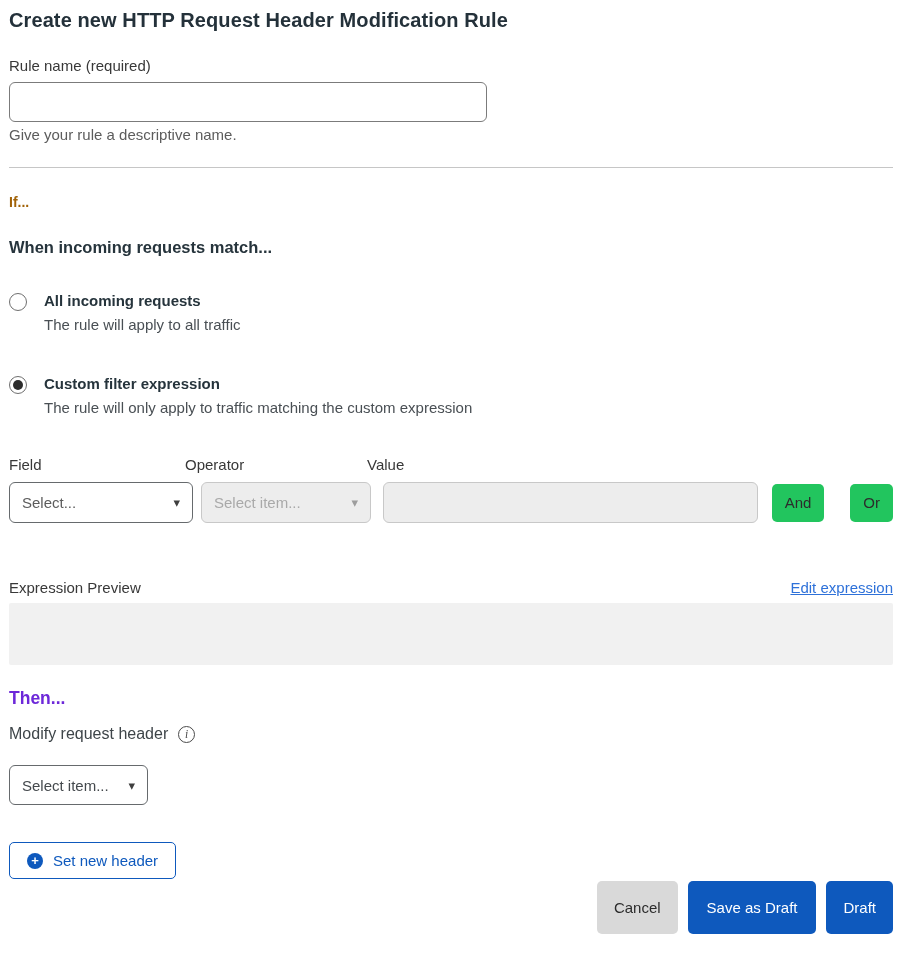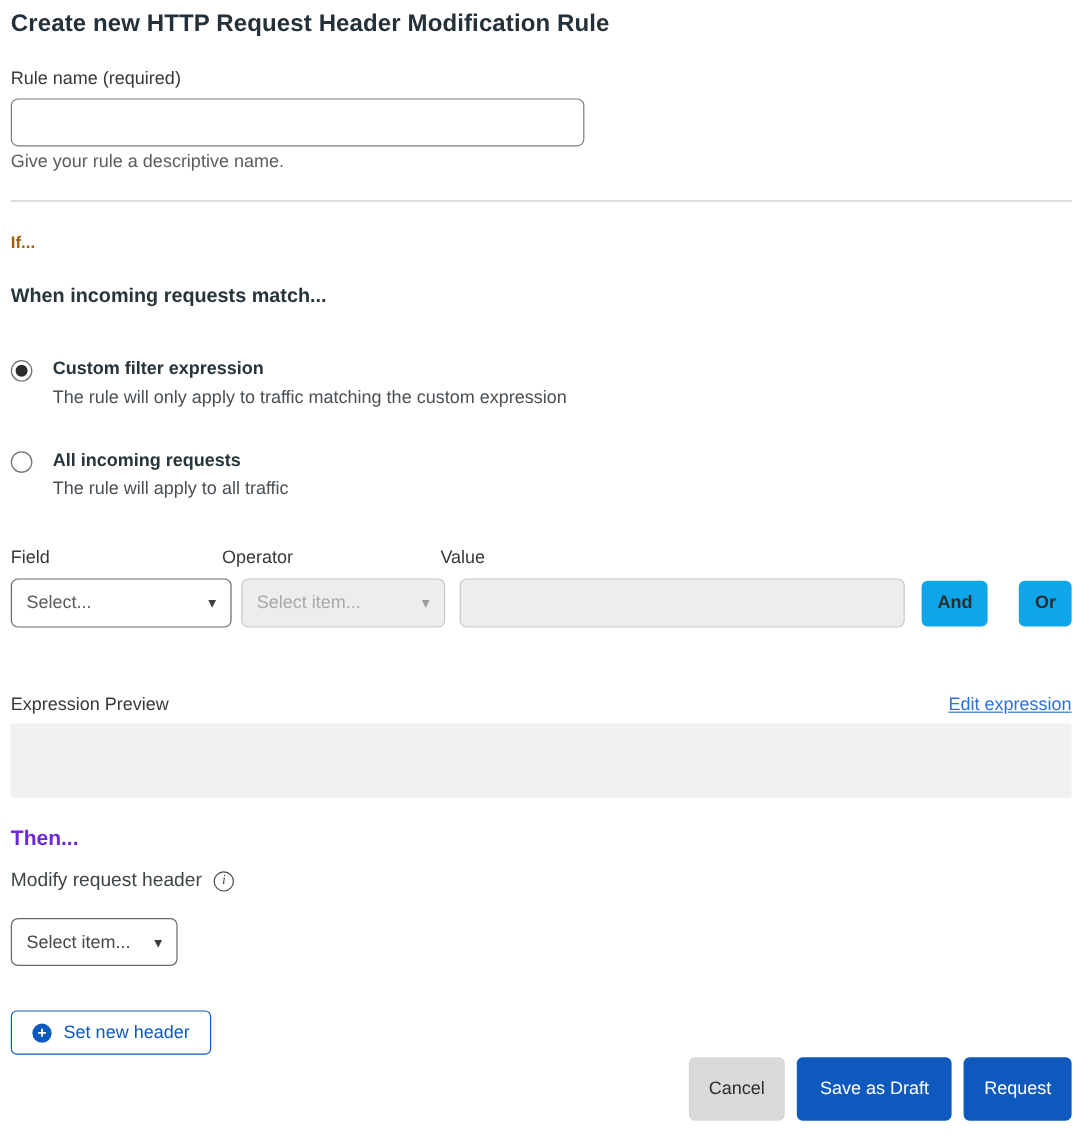--- a/index.html
+++ b/index.html
@@ -56,24 +56,23 @@
   .select-box.disabled { background: #ededed; border-color: #c8c8c8; color: #a9a9a9; cursor: default; }
   .select-box.disabled .chev { color: #9d9d9d; }
   .field-select { width: 184px; margin-right: 8px; }
   .operator-select { width: 170px; margin-right: 12px; }
   .value-input {
     flex: 1; height: 41px; background: #ededed; border: 1px solid #c8c8c8;
     border-radius: 6px; padding: 0 12px; font-size: 15px; color: #6a6a6a;
     font-family: "Liberation Sans", sans-serif;
   }
   .gray-btn {
-    height: 38px; border: 0; border-radius: 5px; background: #0ea5e9;
+    height: 38px; border: 0; border-radius: 5px; background: #22c55e;
     color: #2c2c2c; font-size: 15px; padding: 0 13px; cursor: pointer;
     font-family: "Liberation Sans", sans-serif;
-    font-weight: bold;
   }
   .and-btn { margin-left: 14px; }
   .or-btn { margin-left: 26px; }
 
   .preview-header { display: flex; margin-top: 56px; align-items: baseline; justify-content: space-between; }
   .preview-label { font-size: 15px; line-height: 17px; color: #383838; }
   .edit-link { font-size: 15px; line-height: 17px; color: #2e71d9; text-decoration: underline; cursor: pointer; }
   .preview-box { margin-top: 7px; height: 62px; background: #f1f1f1; border-radius: 2px; font-size: 14px; color: #444; padding: 8px 10px; }
 
   h2.then-heading { margin-top: 23px; font-size: 17.5px; line-height: 20px; font-weight: 700; color: #6d28d9; }
@@ -119,35 +118,35 @@
 
   <label class="field-label">Rule name (required)</label>
   <input class="rule-name-input" type="text" value="" style="">
   <div class="helper-text">Give your rule a descriptive name.</div>
 
   <hr class="divider">
 
   <h2 class="section-heading">If...</h2>
   <h3 class="sub-heading">When incoming requests match...</h3>
 
+  <div class="radio-option">
+    <span class="radio-circle"></span>
+    <span class="radio-texts">
+      <div class="radio-label">All incoming requests</div>
+      <div class="radio-desc">The rule will apply to all traffic</div>
+    </span>
+  </div>
+
   <div class="radio-option second checked">
     <span class="radio-circle">
         <span class="radio-dot"></span>
       </span>
     <span class="radio-texts">
       <div class="radio-label">Custom filter expression</div>
       <div class="radio-desc">The rule will only apply to traffic matching the custom expression</div>
-    </span>
-  </div>
-
-  <div class="radio-option">
-    <span class="radio-circle"></span>
-    <span class="radio-texts">
-      <div class="radio-label">All incoming requests</div>
-      <div class="radio-desc">The rule will apply to all traffic</div>
     </span>
   </div>
 
   <div class="builder-labels">
     <span class="l1">Field</span>
     <span class="l2">Operator</span>
     <span class="l3">Value</span>
   </div>
 
   <div class="builder-row">
@@ -185,16 +184,16 @@
   <div>
     <button class="set-header-btn">
       <span class="plus-icon">+</span>
       <span>Set new header</span>
     </button>
   </div>
 
   <div class="footer-row">
     <button class="footer-btn cancel-btn">Cancel</button>
     <button class="footer-btn primary-btn save-draft-btn">Save as Draft</button>
-    <button class="footer-btn primary-btn deploy-btn">Request</button>
+    <button class="footer-btn primary-btn deploy-btn">Draft</button>
   </div>
 
 </div>
 
 </body></html>

